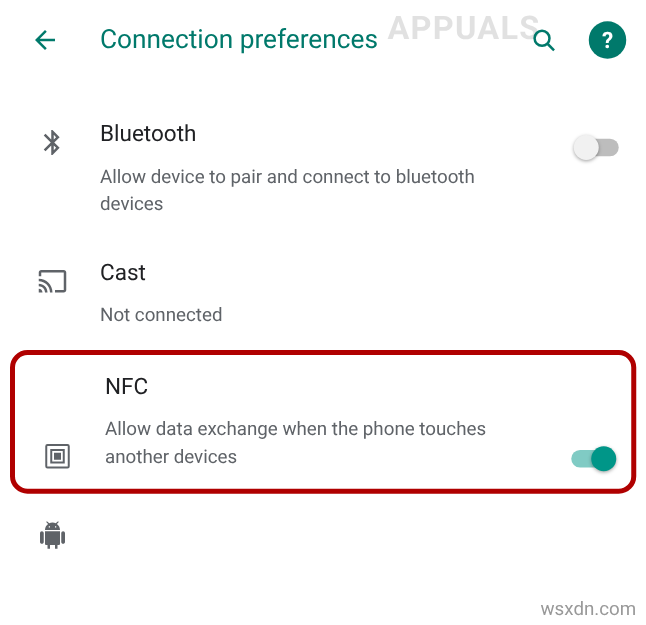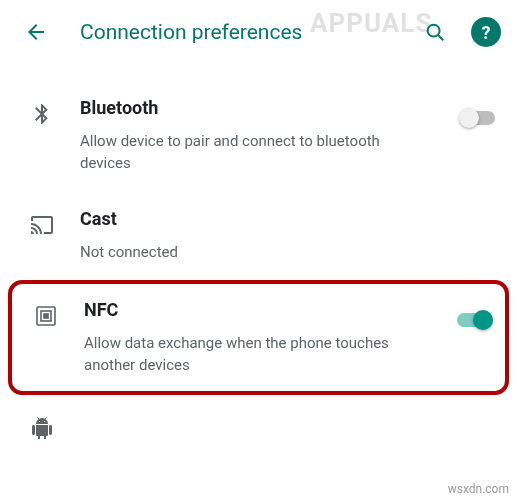--- a/index.html
+++ b/index.html
@@ -81,21 +81,21 @@
   padding-top: 6px;
   color: #5f6368;
 }
 .item-icon svg { width: 24px; height: 24px; }
 .item-body {
   flex: 1;
   padding-left: 12px;
 }
 .item-title {
   font-size: 18px;
-  font-weight: 700;
+  font-weight: 400;
   color: #202124;
   line-height: 1.3;
 }
 .item-sub {
   font-size: 15px;
   color: #5f6368;
   line-height: 1.45;
   margin-top: 12px;
   max-width: 310px;
 }
@@ -129,36 +129,37 @@
 }
 .switch.off .switch-track { background: #bdbdbd; }
 .switch.off .switch-thumb { background: #f1f1f1; left: 0; }
 .switch.on .switch-track { background: #80cbc4; }
 .switch.on .switch-thumb { background: #009688; left: 18px; }
 .nfc-highlight {
   border: 4px solid #b00000;
   border-radius: 14px;
   margin: 0 8px;
   padding: 14px 12px 14px 8px;
+  align-items: flex-end;
 }
 .watermark {
   position: absolute;
   top: 8px;
   left: 310px;
   font-size: 26px;
   font-weight: 700;
   color: rgba(120,120,120,0.22);
   pointer-events: none;
   letter-spacing: 1px;
 }
 .footer-mark {
   position: absolute;
   bottom: 4px;
   right: 8px;
-  font-size: 12px;
+  font-size: 15px;
   color: #999;
   margin-left: 32px;
 }
 </style>
 </head>
 <body>
 
 <div class="watermark">APPUALS</div>
 
 <div class="header">

